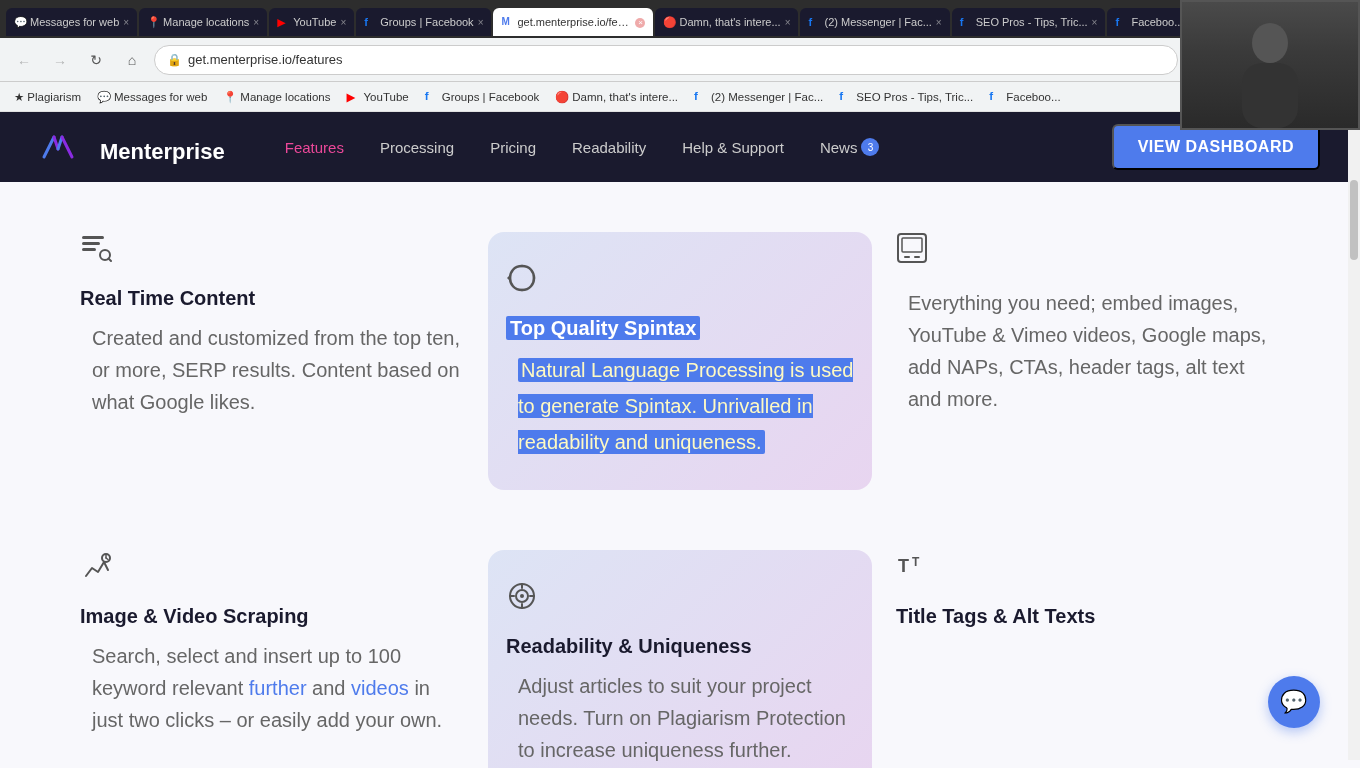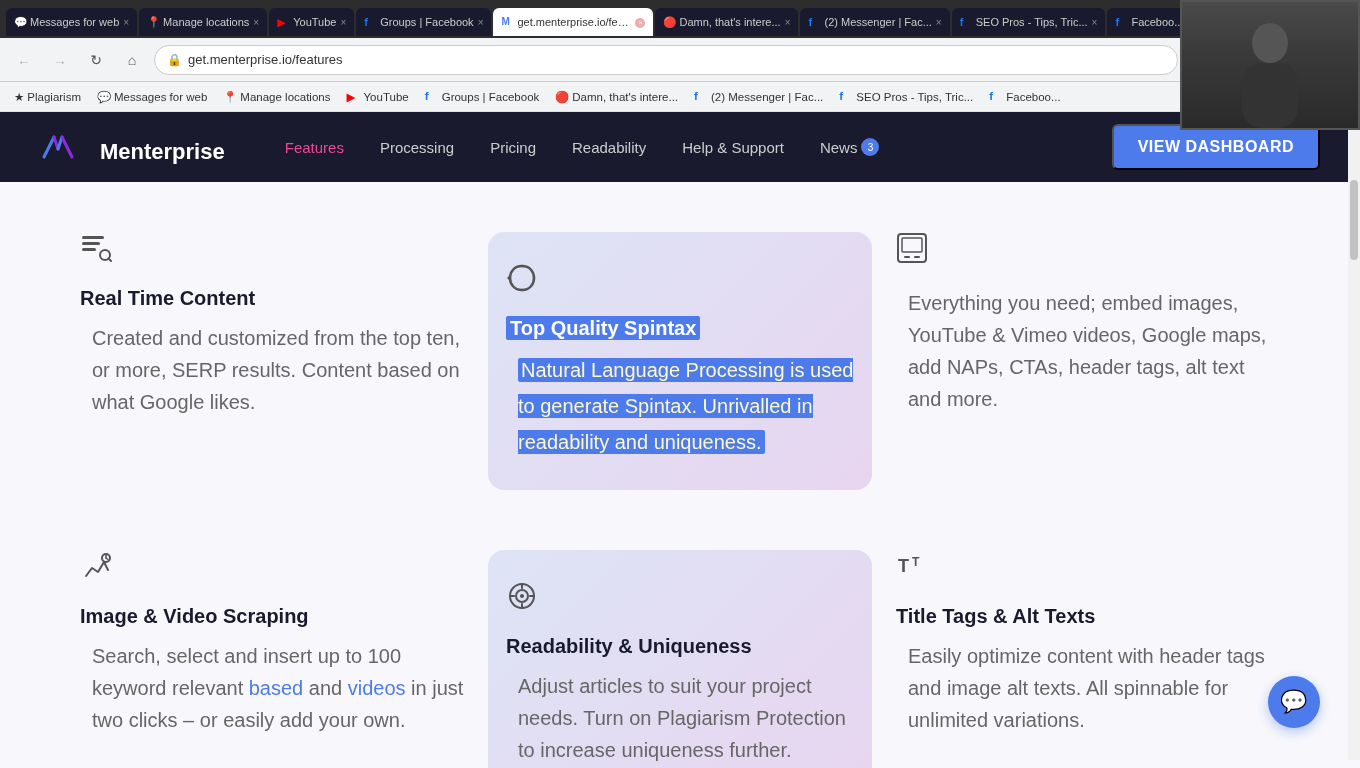--- a/index.html
+++ b/index.html
@@ -257,21 +257,21 @@
         <div class="feature-icon">
           <svg width="32" height="32" viewBox="0 0 32 32" fill="none">
             <path d="M6 26 L12 18 L18 22 L24 12 L28 20" stroke="#555" stroke-width="2" fill="none" stroke-linecap="round" stroke-linejoin="round"></path>
             <circle cx="26" cy="8" r="4" stroke="#555" stroke-width="2" fill="none"></circle>
             <line x1="26" y1="5" x2="26" y2="8" stroke="#555" stroke-width="1.5" stroke-linecap="round"></line>
             <line x1="26" y1="8" x2="28" y2="9.5" stroke="#555" stroke-width="1.5" stroke-linecap="round"></line>
           </svg>
         </div>
         <div class="feature-title">Image &amp; Video Scraping</div>
         <div class="feature-desc">
-          Search, select and insert up to 100 keyword relevant <a class="feature-link">based</a> and <a class="feature-link">videos</a> in just two clicks – or easily add your own.
+          Search, select and insert up to 100 keyword relevant <a class="feature-link">further</a> and <a class="feature-link">videos</a> in just two clicks – or easily add your own.
         </div>
       </div>
 
       <div class="feature-card highlighted-card">
         <div class="feature-icon">
           <svg width="32" height="32" viewBox="0 0 32 32" fill="none">
             <circle cx="16" cy="16" r="12" stroke="#555" stroke-width="2" fill="none"></circle>
             <circle cx="16" cy="16" r="6" stroke="#555" stroke-width="2" fill="none"></circle>
             <circle cx="16" cy="16" r="2" fill="#555"></circle>
             <line x1="16" y1="4" x2="16" y2="8" stroke="#555" stroke-width="2" stroke-linecap="round"></line>
@@ -285,21 +285,20 @@
       </div>
 
       <div class="feature-card">
         <div class="feature-icon">
           <svg width="32" height="32" viewBox="0 0 32 32" fill="none">
             <text x="2" y="22" font-size="18" font-weight="bold" fill="#555" font-family="Arial">T</text>
             <text x="16" y="16" font-size="12" font-weight="bold" fill="#555" font-family="Arial">T</text>
           </svg>
         </div>
         <div class="feature-title">Title Tags &amp; Alt Texts</div>
-        <div class="feature-desc">Easily optimize content with header tags and image alt texts. All spinnable for unlimited variations.</div>
       </div>
 
     </div>
   </div>
 </div>
 
 <div class="scrollbar">
   <div class="scrollbar-thumb"></div>
 </div>
 

